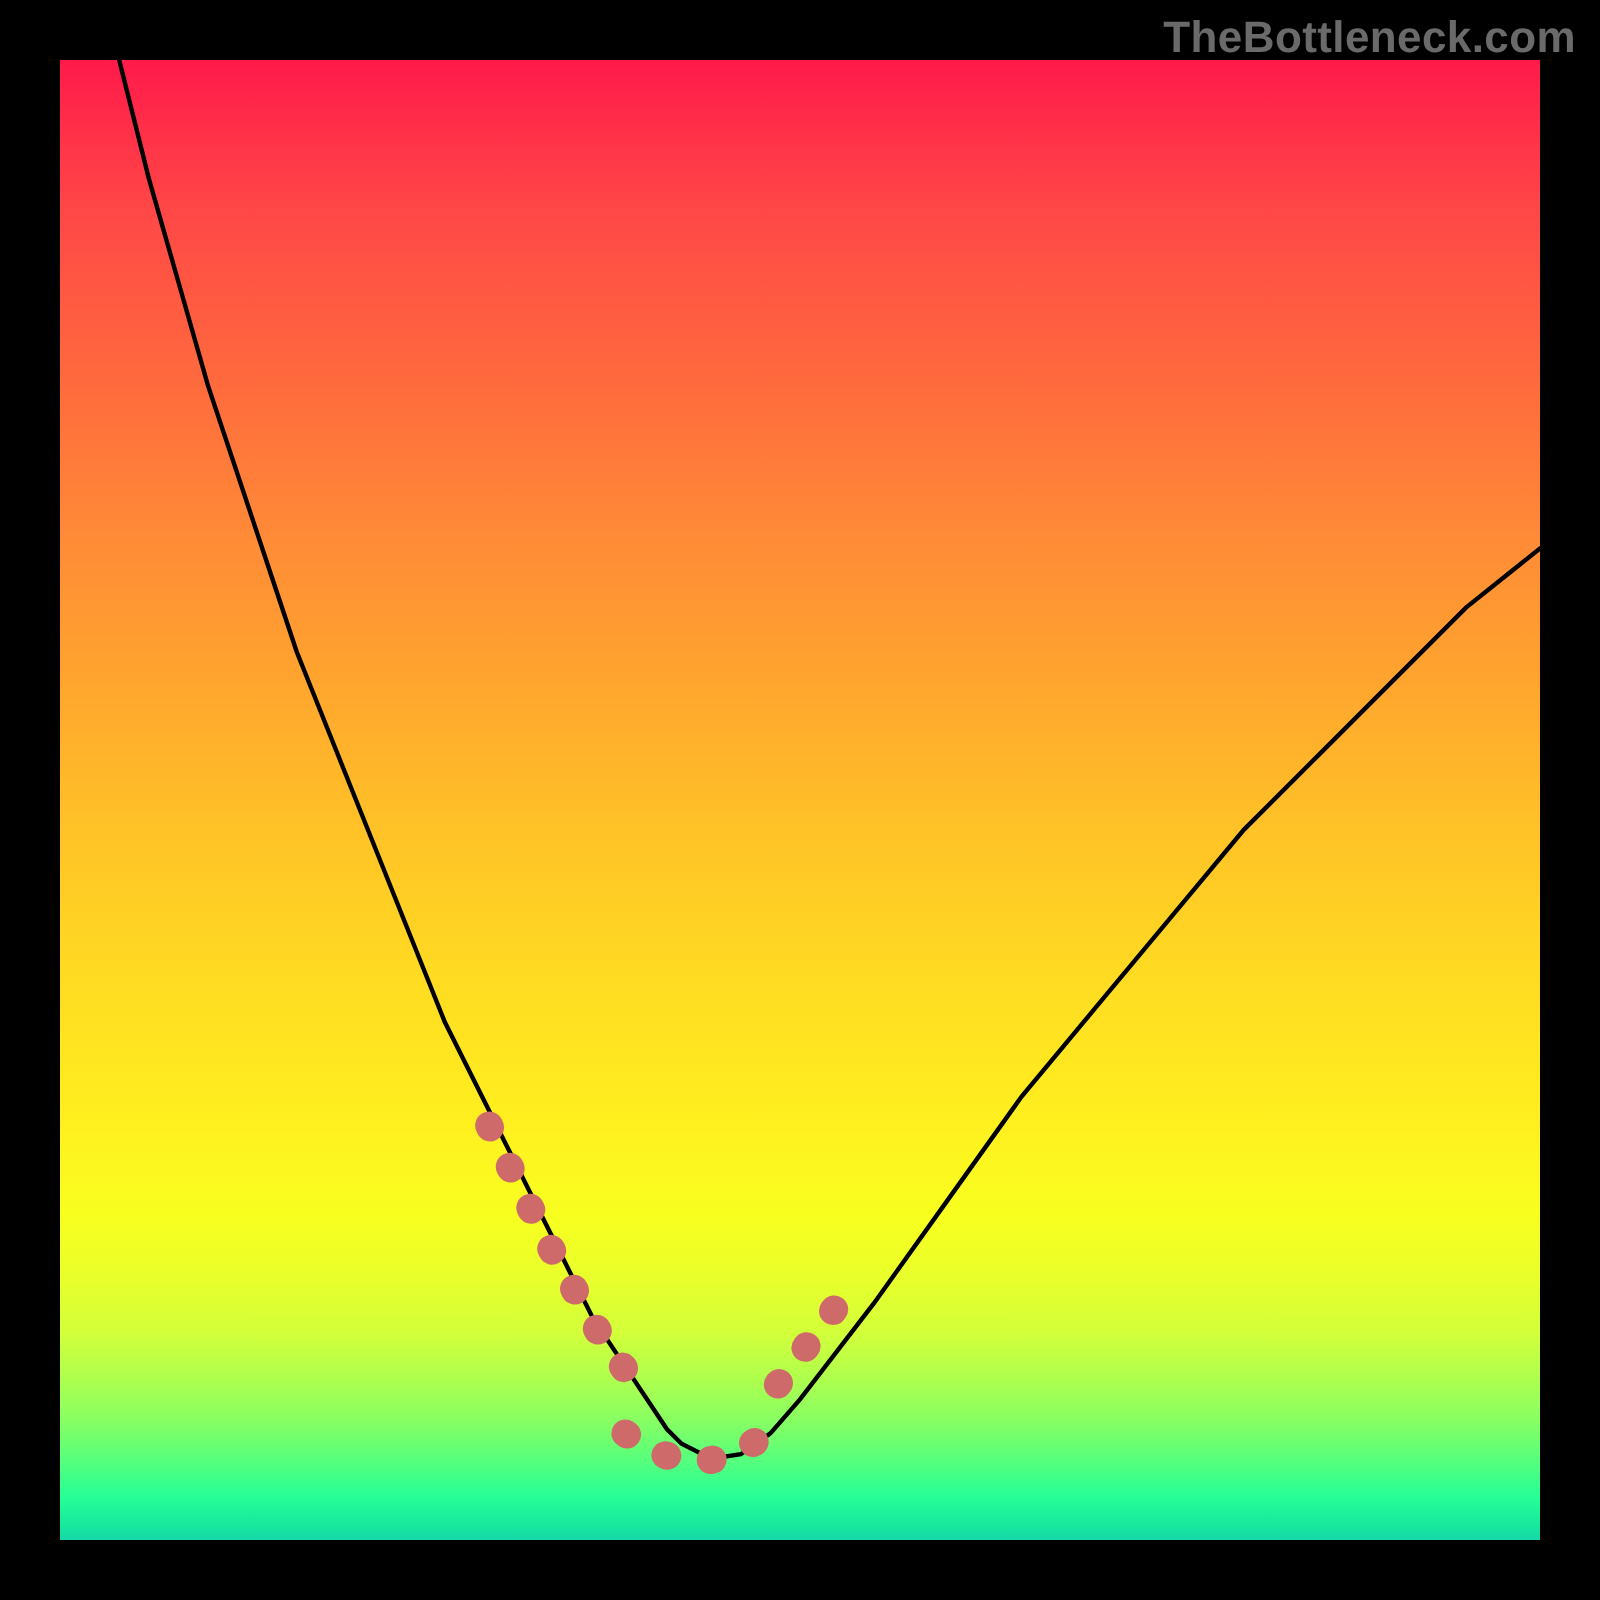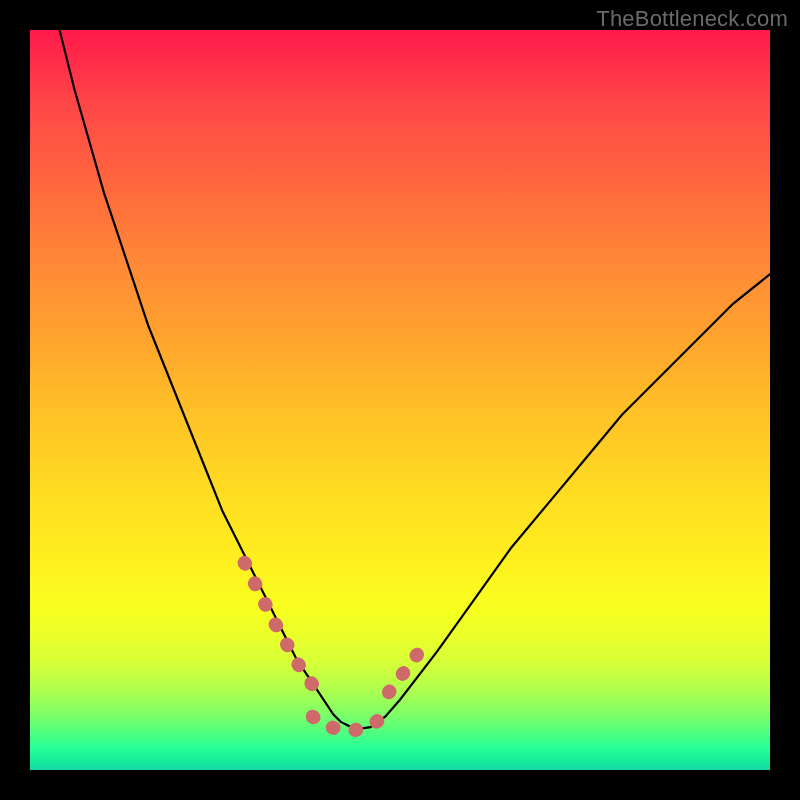--- a/index.html
+++ b/index.html
@@ -36,21 +36,21 @@
       #17e89d 99%,
       #17d8a9 100%
     );
   }
   .watermark {
     position: absolute;
     top: 6px;
     right: 12px;
     color: #6a6a6a;
     font-size: 22px;
-    font-weight: 400;
+    font-weight: 700;
     letter-spacing: 0.2px;
   }
   svg.curve {
     position: absolute;
     left: 0;
     top: 0;
     width: 740px;
     height: 740px;
   }
 </style>

